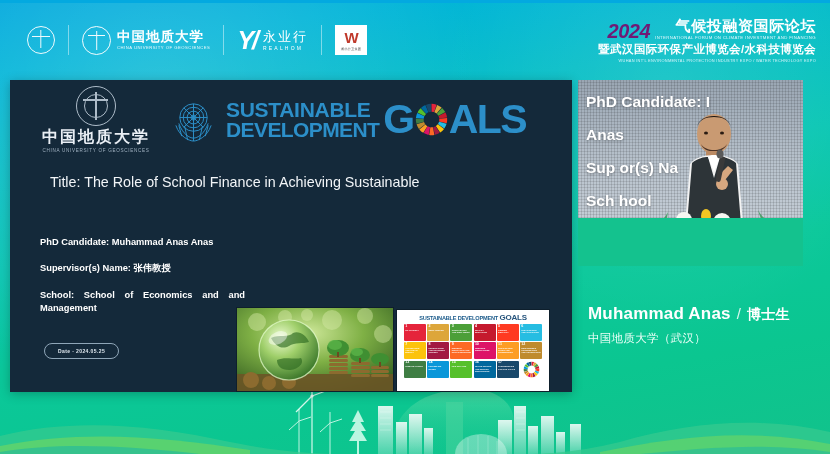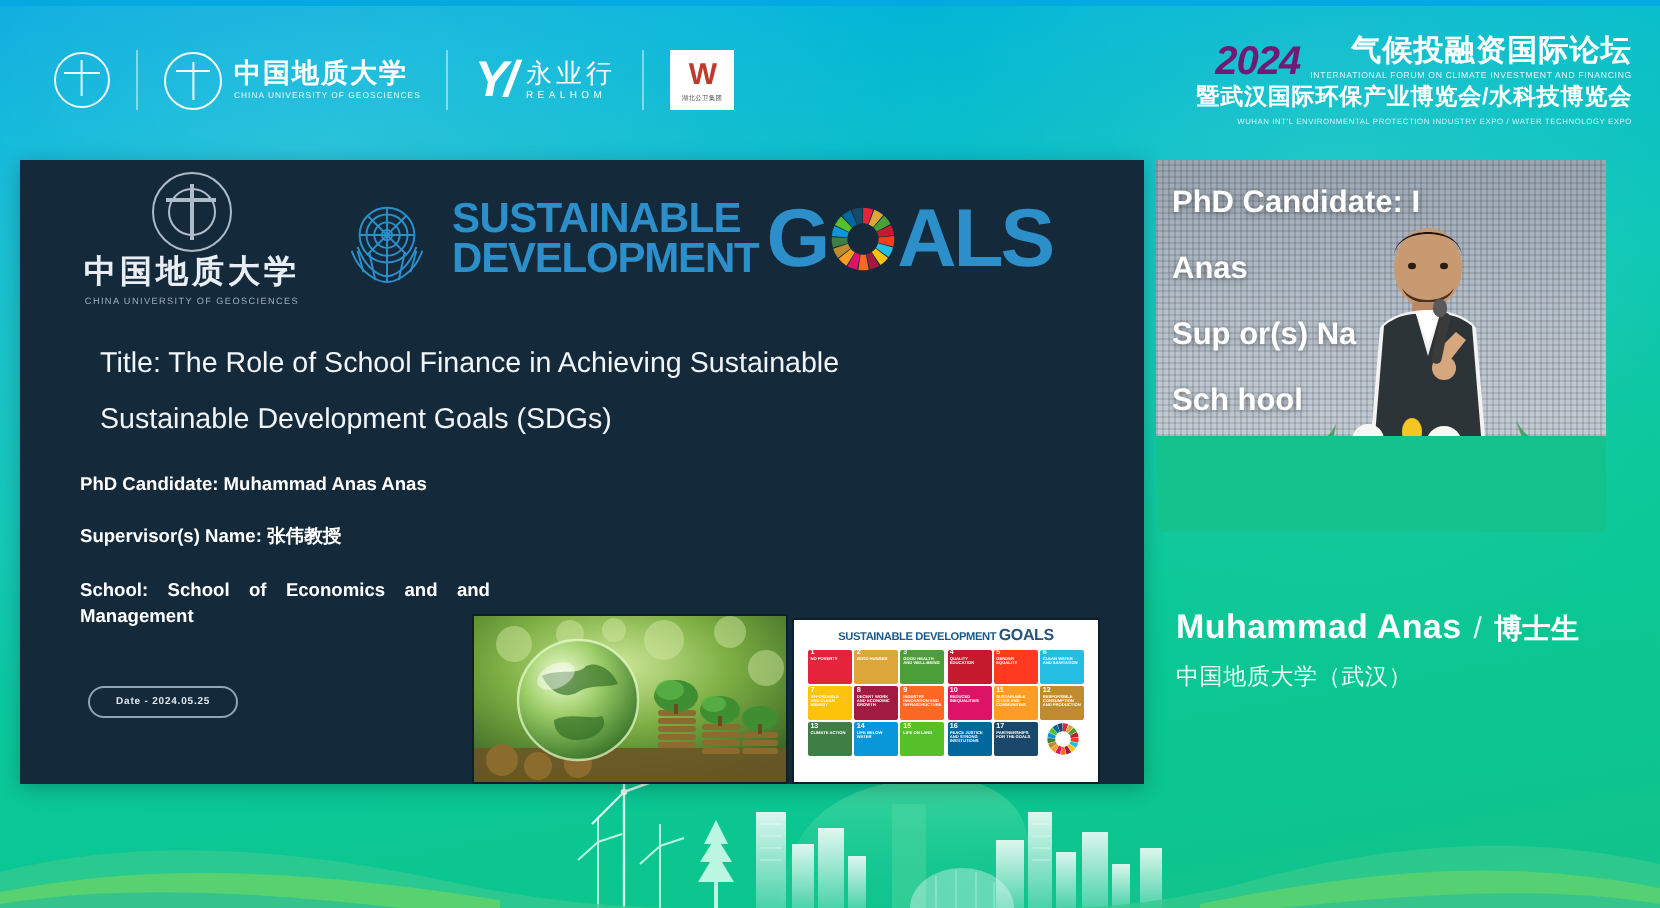--- a/index.html
+++ b/index.html
@@ -327,21 +327,20 @@
               <circle cx="20" cy="20" r="8" fill="#14293a"></circle>
             </svg>
             <span>ALS</span>
           </div>
         </div>
       </div>
     </div>
 
     <div class="slide-title">
       <div>Title: The Role of School Finance in Achieving Sustainable</div>
-      <div>Sustainable Development Goals (SDGs)</div>
     </div>
 
     <div class="slide-meta">
       <div class="blk">PhD Candidate: Muhammad Anas Anas</div>
       <div class="blk">Supervisor(s) Name: 张伟教授</div>
       <div class="blk just">School: School of Economics and and Management</div>
     </div>
 
     <div class="date-pill">Date - 2024.05.25</div>
 

